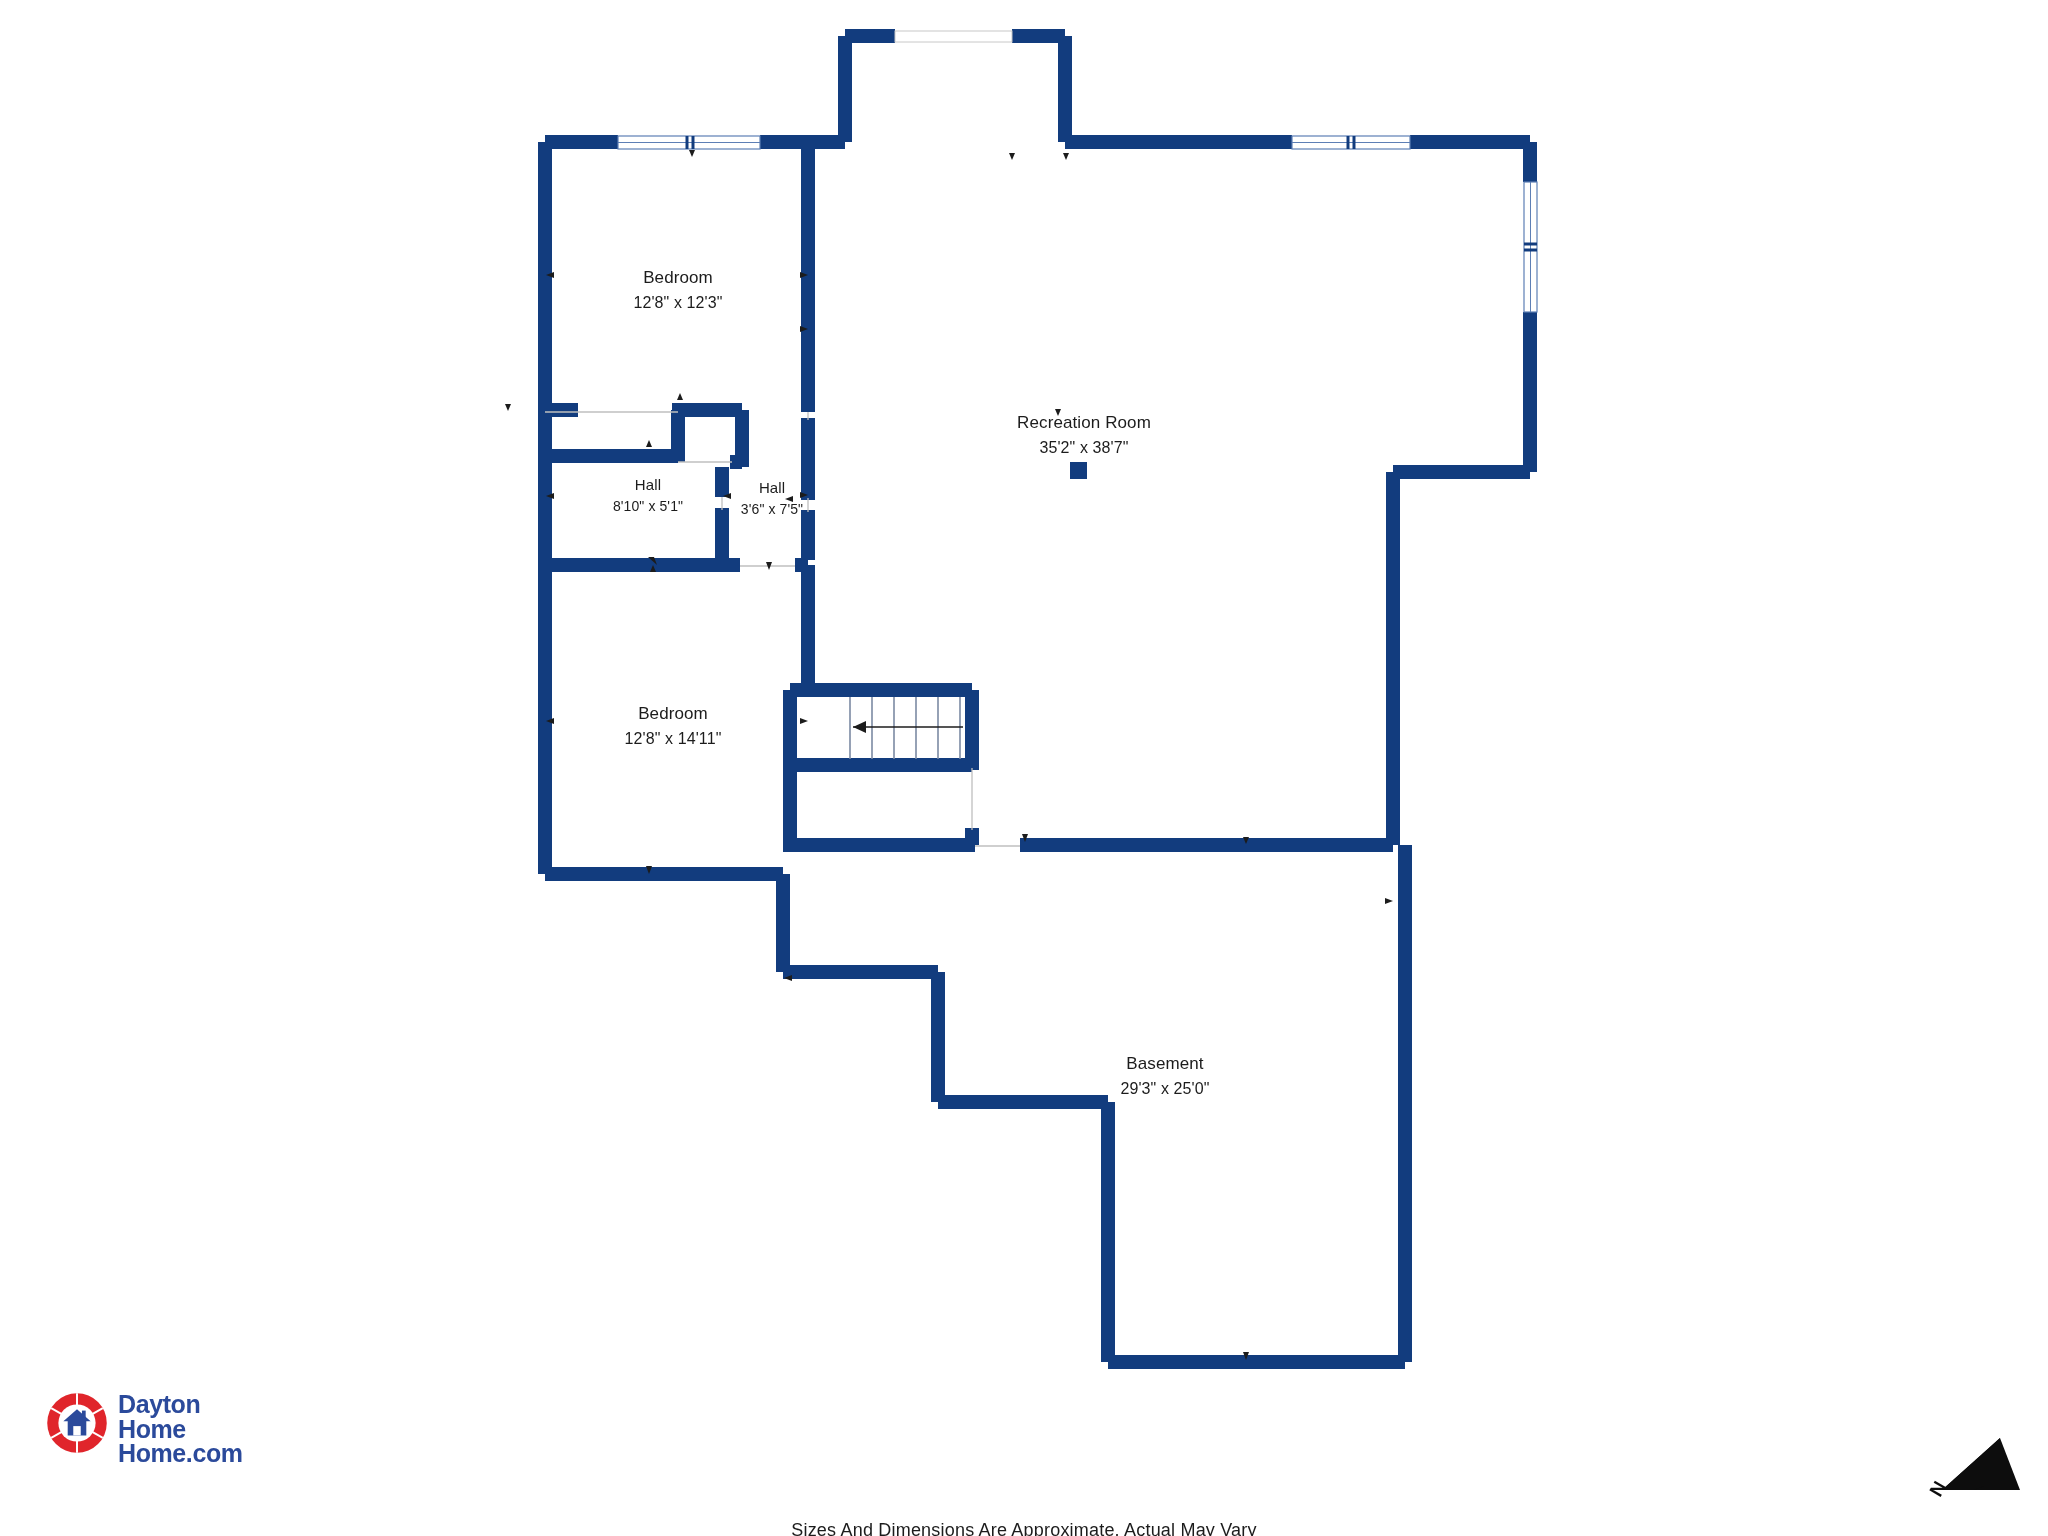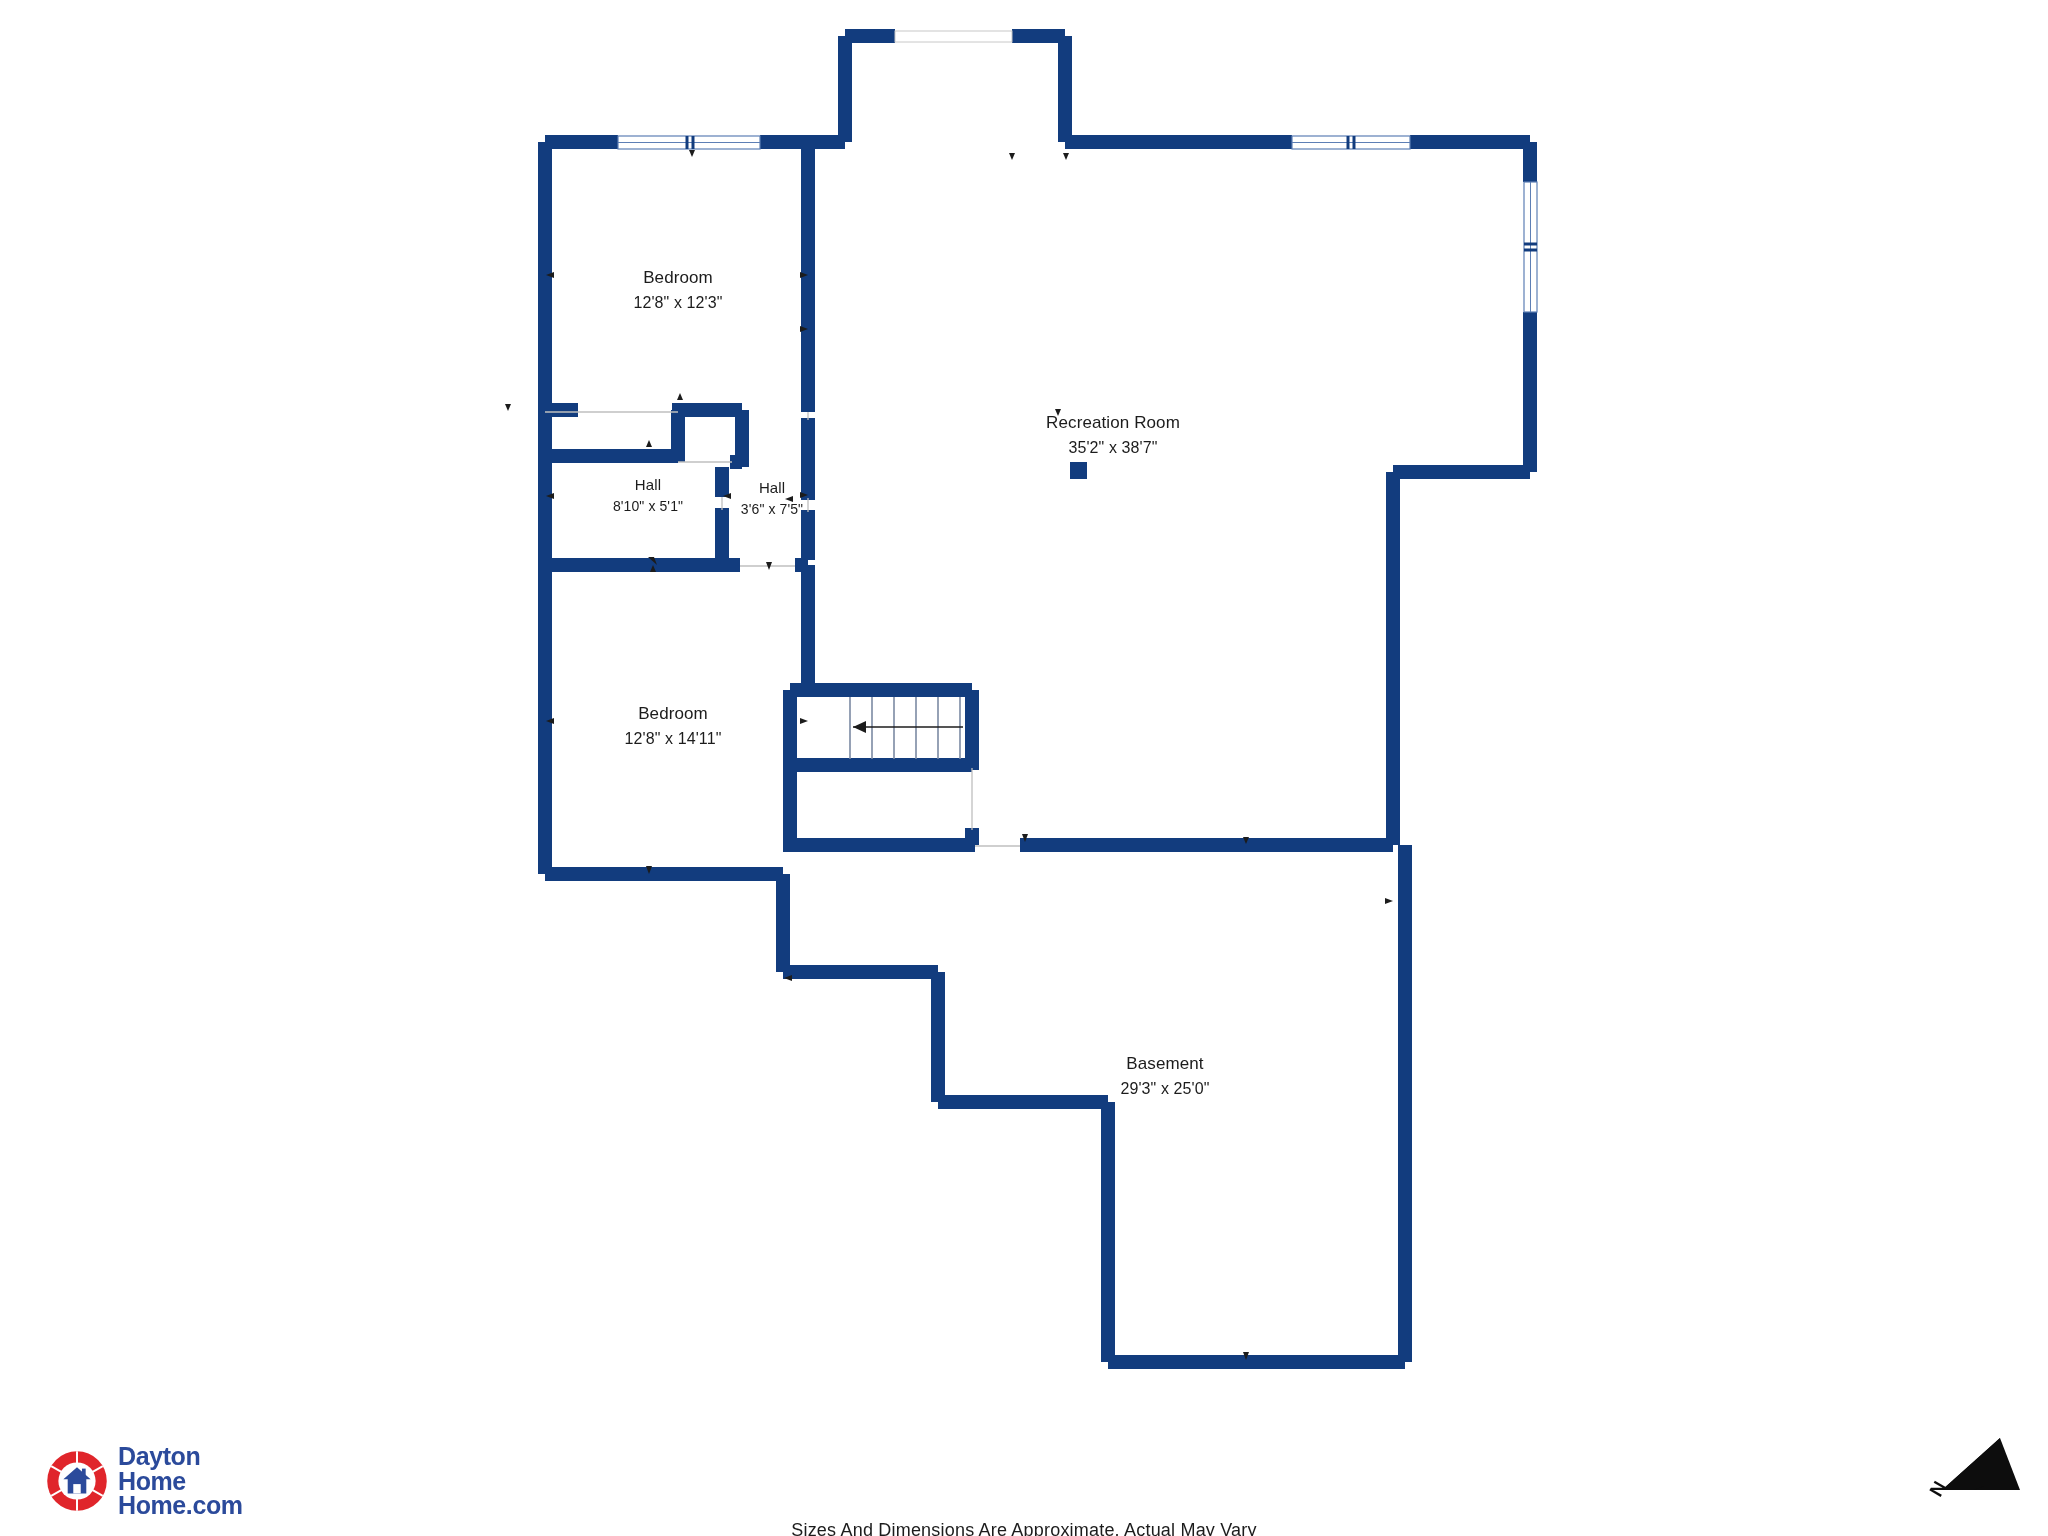--- a/index.html
+++ b/index.html
@@ -66,25 +66,24 @@
     text-align: center;
     font-size: 18px;
     color: #1c1c1c;
     letter-spacing: 0.2px;
   }
 
   
   #brand-logo {
     position: absolute;
     left: 46px;
-    top: 1436px;
+    top: 1392px;
     width: 220px;
     height: 90px;
     display: flex;
-    align-items: center;
     gap: 10px;
   }
   #brand-mark {
     width: 62px;
     height: 62px;
     flex: 0 0 62px;
   }
   #brand-text {
     display: block;
     font-size: 25px;
@@ -282,21 +281,21 @@
   <div class="room-label small" style="left:772px; top:498px;">
     <span class="room-name">Hall</span>
     <span class="room-dims">3'6" x 7'5"</span>
   </div>
 
   <div class="room-label" style="left:673px; top:726px;">
     <span class="room-name">Bedroom</span>
     <span class="room-dims">12'8" x 14'11"</span>
   </div>
 
-  <div class="room-label" style="left:1113px; top:435px;">
+  <div class="room-label" style="left:1084px; top:435px;">
     <span class="room-name">Recreation Room</span>
     <span class="room-dims">35'2" x 38'7"</span>
   </div>
 
   <div class="room-label" style="left:1165px; top:1030px;margin-top:46px;">
     <span class="room-name">Basement</span>
     <span class="room-dims">29'3" x 25'0"</span>
   </div>
 
 </div>

